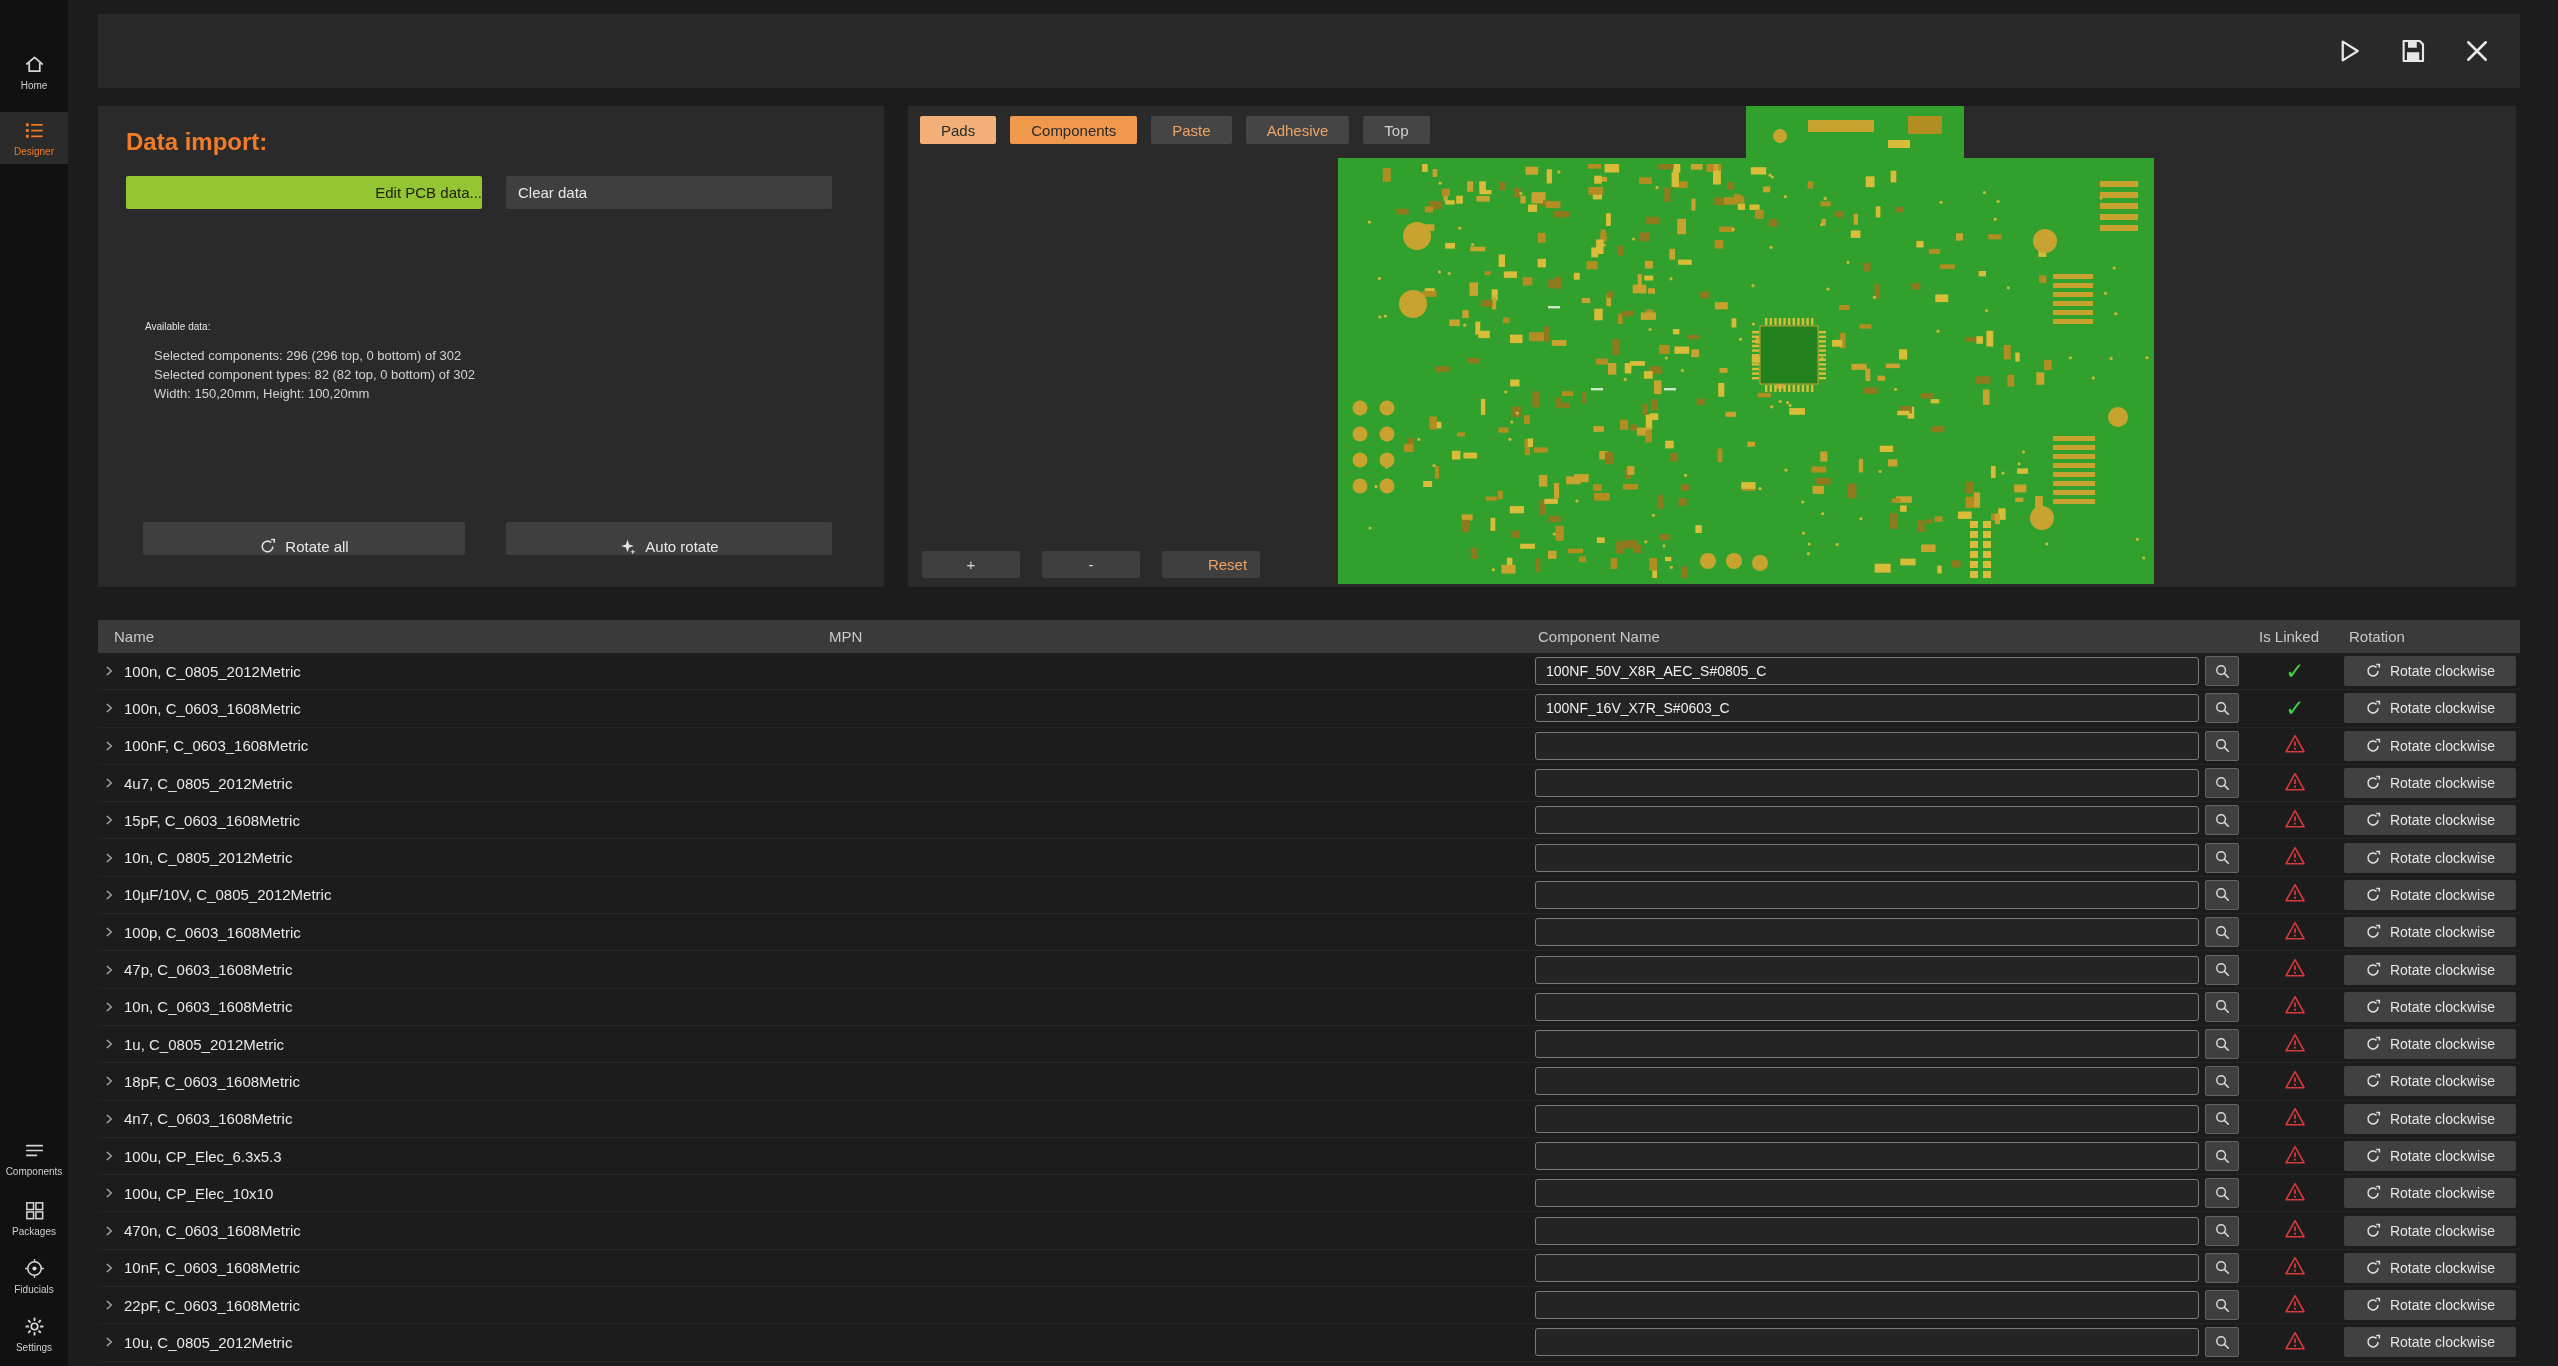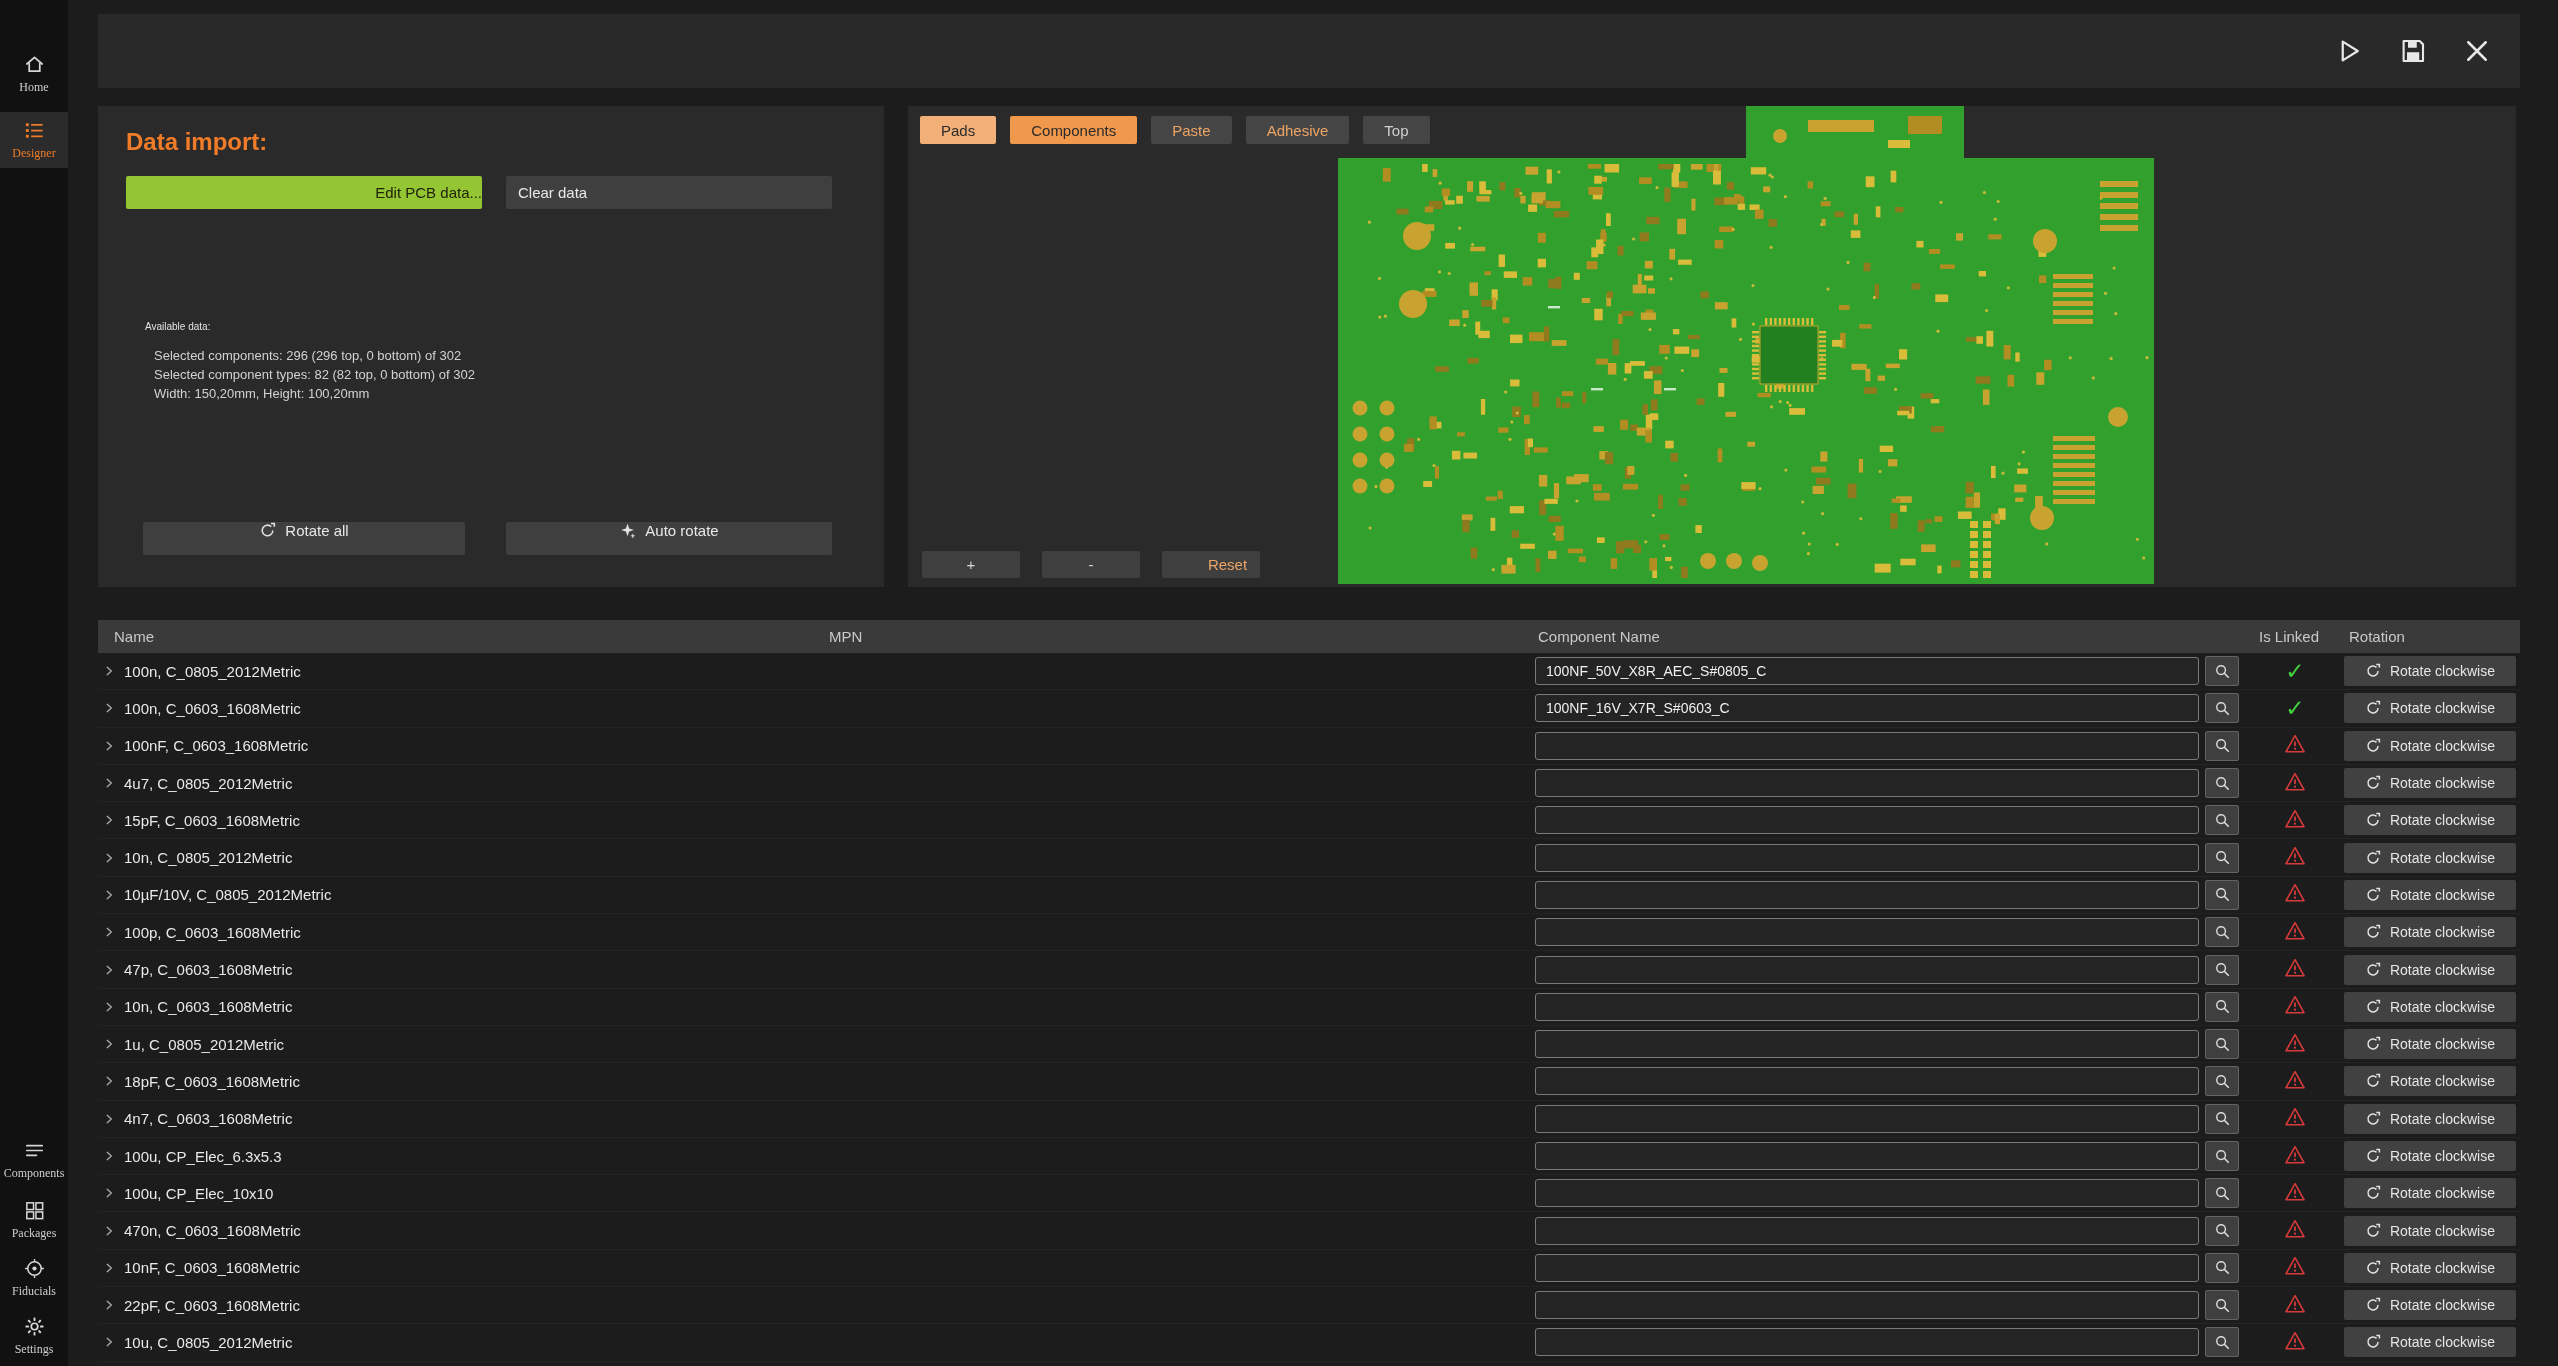--- a/index.html
+++ b/index.html
@@ -5,21 +5,21 @@
   * { margin:0; padding:0; box-sizing:border-box; }
   html,body { background:#0e0e0e; }
   body { font-family:"Liberation Sans","DejaVu Sans",sans-serif; }
   .app { position:relative; width:2558px; height:1366px; background:#1c1c1c; overflow:hidden; }
 
   
   .sidebar { position:absolute; left:0; top:0; width:68px; height:100%; background:#111111; z-index:5; }
   .side-item { position:absolute; left:0; width:68px; display:flex; flex-direction:column; align-items:center; gap:4px;
                color:#d6d6d6; cursor:pointer; padding:7px 0; }
   .side-item svg { width:23px; height:23px; }
-  .side-item .slabel { font-size:12px; color:#cfcfcf;font-family:Liberation Serif, serif; }
+  .side-item .slabel { font-size:10px; color:#cfcfcf; }
   .side-item.active { background:#2b2b2b; color:#f07b28; }
   .side-item.active .slabel { color:#f07b28; }
 
   
   .topbar { position:absolute; left:98px; top:14px; width:2422px; height:74px; background:#292929;
             display:flex; justify-content:flex-end; align-items:center; gap:26px; padding-right:24px; }
   .icon-btn { width:38px; height:38px; background:transparent; border:none; color:#e8e8e8;
               display:flex; align-items:center; justify-content:center; cursor:pointer; }
   .icon-btn svg { width:30px; height:30px; }
 
@@ -27,21 +27,21 @@
   .panel { background:#2a2a2a; }
   .import-panel { position:absolute; left:98px; top:106px; width:786px; height:481px; }
   .import-title { position:absolute; left:28px; top:22px; font-size:24px; font-weight:bold; color:#f07b28; }
   .btn-edit { position:absolute; left:28px; top:70px; width:356px; height:33px; background:#94c532; border:none;
               border-radius:2px; color:#20230f; font-size:15px; text-align:right; padding-left:12px; cursor:pointer; }
   .btn-clear { position:absolute; left:408px; top:70px; width:326px; height:33px; background:#3f3f3f; border:none;
                border-radius:2px; color:#e8e8e8; font-size:15px; text-align:left; padding-left:12px; cursor:pointer; }
   .avail-title { position:absolute; left:47px; top:215px; font-size:10px; color:#e2e2e2; }
   .avail-lines { position:absolute; left:56px; top:240px; font-size:13px; color:#d2d2d2; line-height:19px; }
   .btn-rotate-all, .btn-auto-rotate { position:absolute; top:416px; height:33px; background:#3f3f3f; border:none;
-               border-radius:2px; color:#e8e8e8; font-size:15px; display:flex; align-items:flex-start; justify-content:center;
+               border-radius:2px; color:#e8e8e8; font-size:15px; display:flex; align-items:flex-end; justify-content:center;
                gap:9px; cursor:pointer; }
   .btn-rotate-all { left:45px; width:322px; }
   .btn-auto-rotate { left:408px; width:326px; }
 
   
   .viewer-panel { position:absolute; left:908px; top:106px; width:1608px; height:481px; overflow:visible; }
   .pcb-svg { position:absolute; left:0; top:0; z-index:1; }
   .tabs { position:absolute; left:12px; top:10px; display:flex; gap:14px; z-index:2; }
   .tab { height:28px; padding:0 21px; border:none; border-radius:2px; font-size:15px; cursor:pointer; }
   .tab-peach { background:#f2b078; color:#2a2a2a; }

